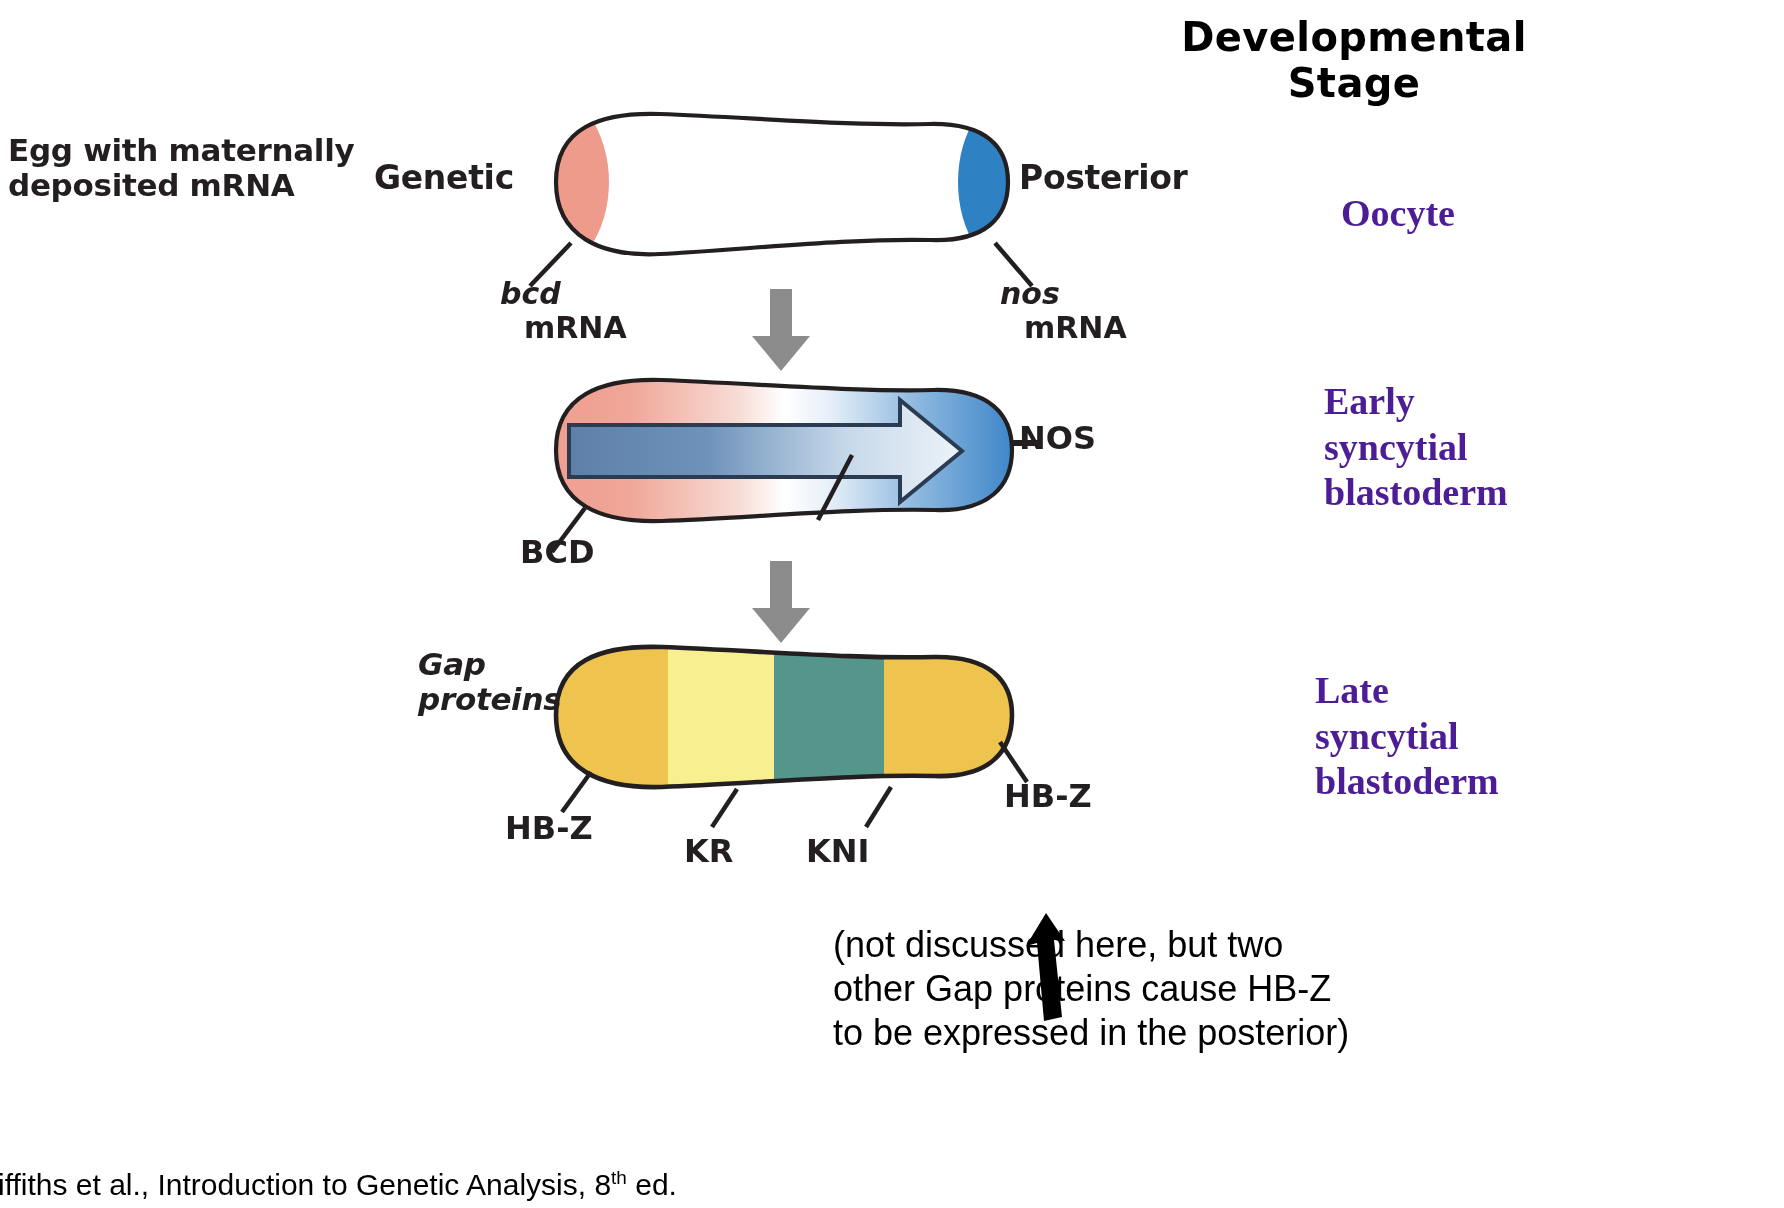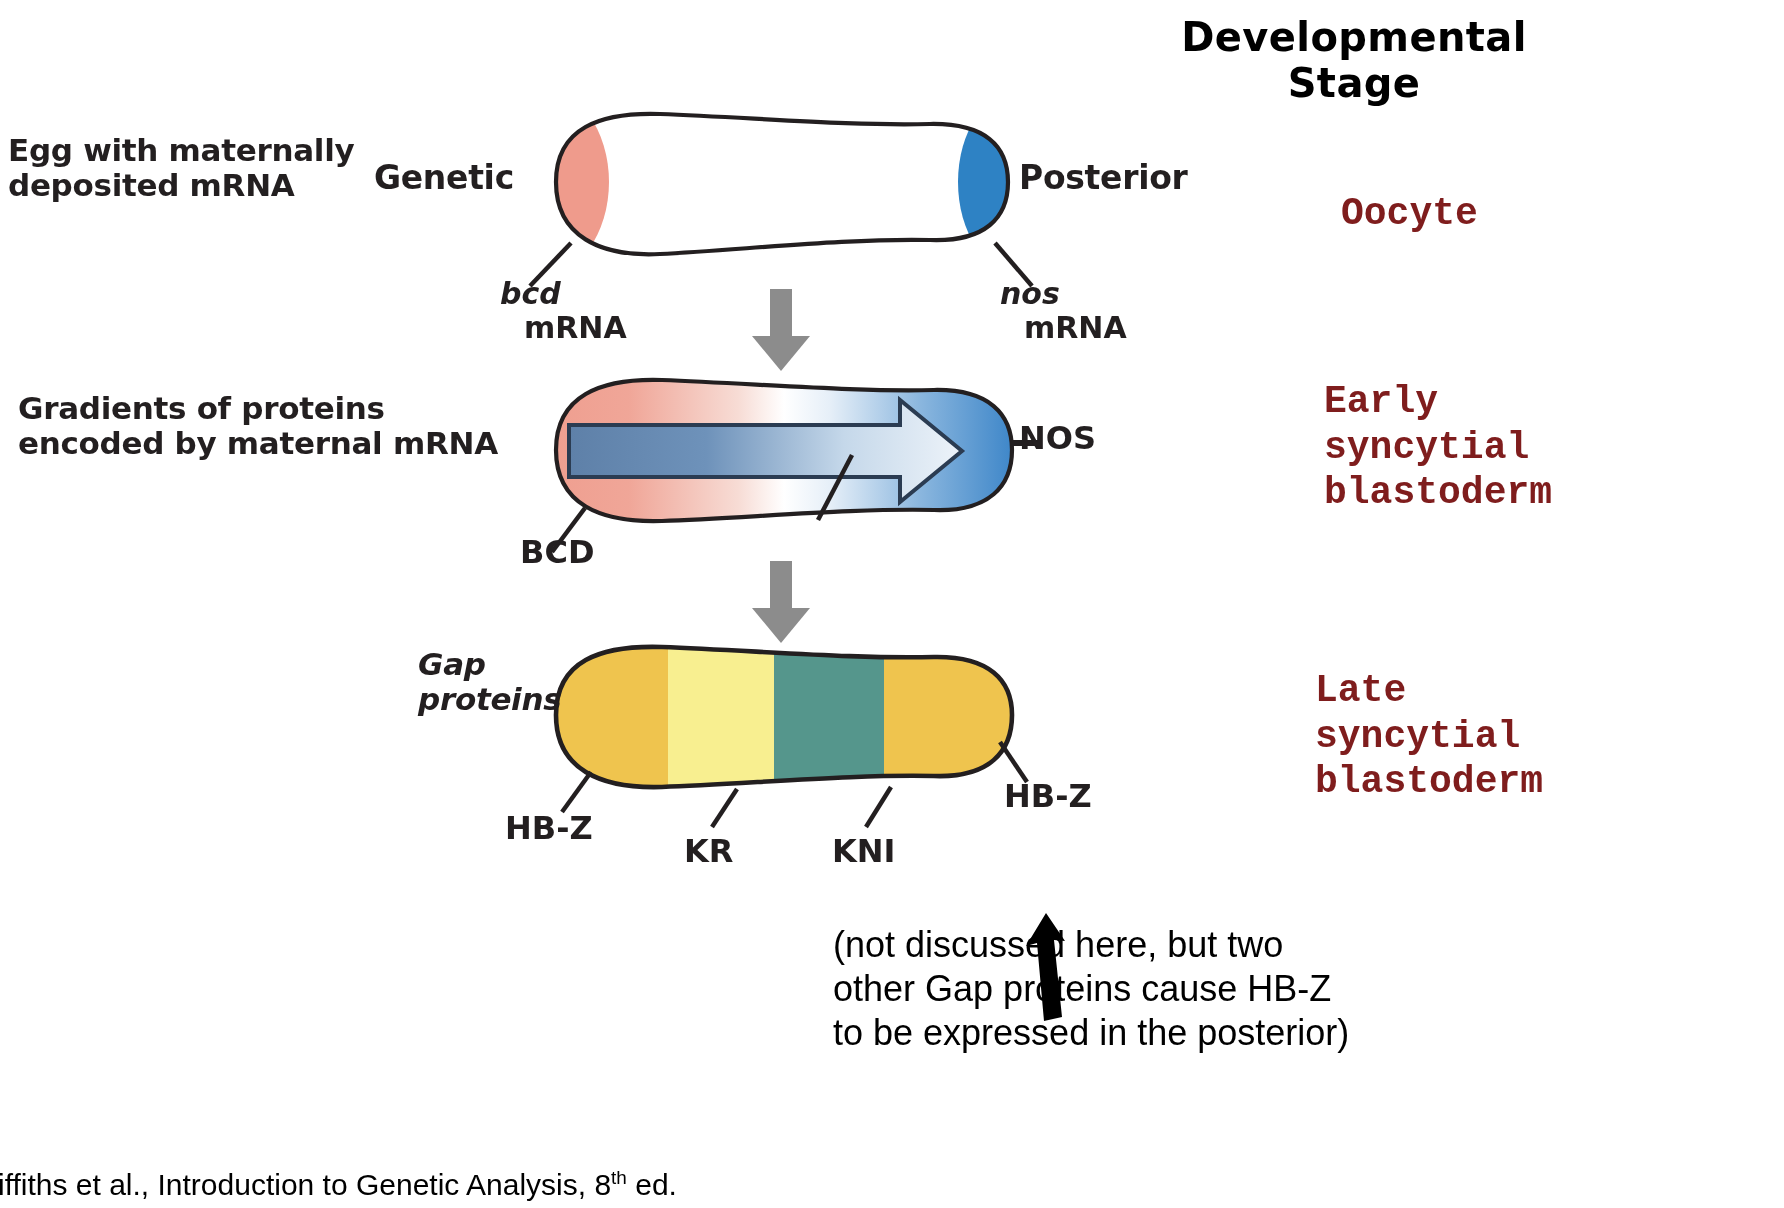--- a/index.html
+++ b/index.html
@@ -81,41 +81,41 @@
 
   
   .gap-label {
     font-family: "DejaVu Sans", sans-serif;
     font-weight: bold;
     font-size: 32px;
     color: #231f20;
   }
   #hbz-left  { left: 505px; top: 809px; }
   #kr-label  { left: 684px; top: 832px; }
-  #kni-label { left: 832px; top: 832px; }
+  #kni-label { left: 806px; top: 832px; }
   #hbz-right { left: 1004px; top: 777px; }
 
   
   #dev-stage-title {
     left: 1144px; top: 14px;
     width: 420px;
     text-align: center;
     font-family: "DejaVu Sans", sans-serif;
     font-weight: bold;
     font-size: 40px;
     line-height: 1.16;
     color: #000000;
     letter-spacing: 0.4px;
   }
   .stage-name {
-    font-family: Liberation Mono, monospace;
+    font-family: Liberation Serif, serif;
     font-weight: bold;
     font-size: 38px;
     line-height: 1.2;
-    color: #7f1d1d;
+    color: #4c1d95;
   }
   #stage-oocyte { left: 1341px; top: 191px; }
   #stage-early  { left: 1288px; top: 379px; }
   #stage-late   { left: 1315px; top: 641px; }
 
   
   #annotation {
     left: 833px; top: 923px;
     font-family: Liberation Sans, sans-serif;
     font-size: 36px;
@@ -295,22 +295,20 @@
 
   <div class="abs mrna-label" id="bcd-label">
     <i>bcd</i>
     <span>mRNA</span>
   </div>
   <div class="abs mrna-label" id="nos-label">
     <i>nos</i>
     <span>mRNA</span>
   </div>
 
-  <div class="abs side-label" id="grad-desc" style="white-space: pre-line;">Gradients of proteins
-encoded by maternal mRNA</div>
 
   <div class="abs prot-label" id="bcd-prot">BCD</div>
   <div class="abs prot-label" id="nos-prot">NOS</div>
 
   <div class="abs side-label" id="gap-desc" style="white-space: pre-line;">Gap
 proteins</div>
 
   <div class="abs gap-label" id="hbz-left">HB-Z</div>
   <div class="abs gap-label" id="kr-label">KR</div>
   <div class="abs gap-label" id="kni-label">KNI</div>

